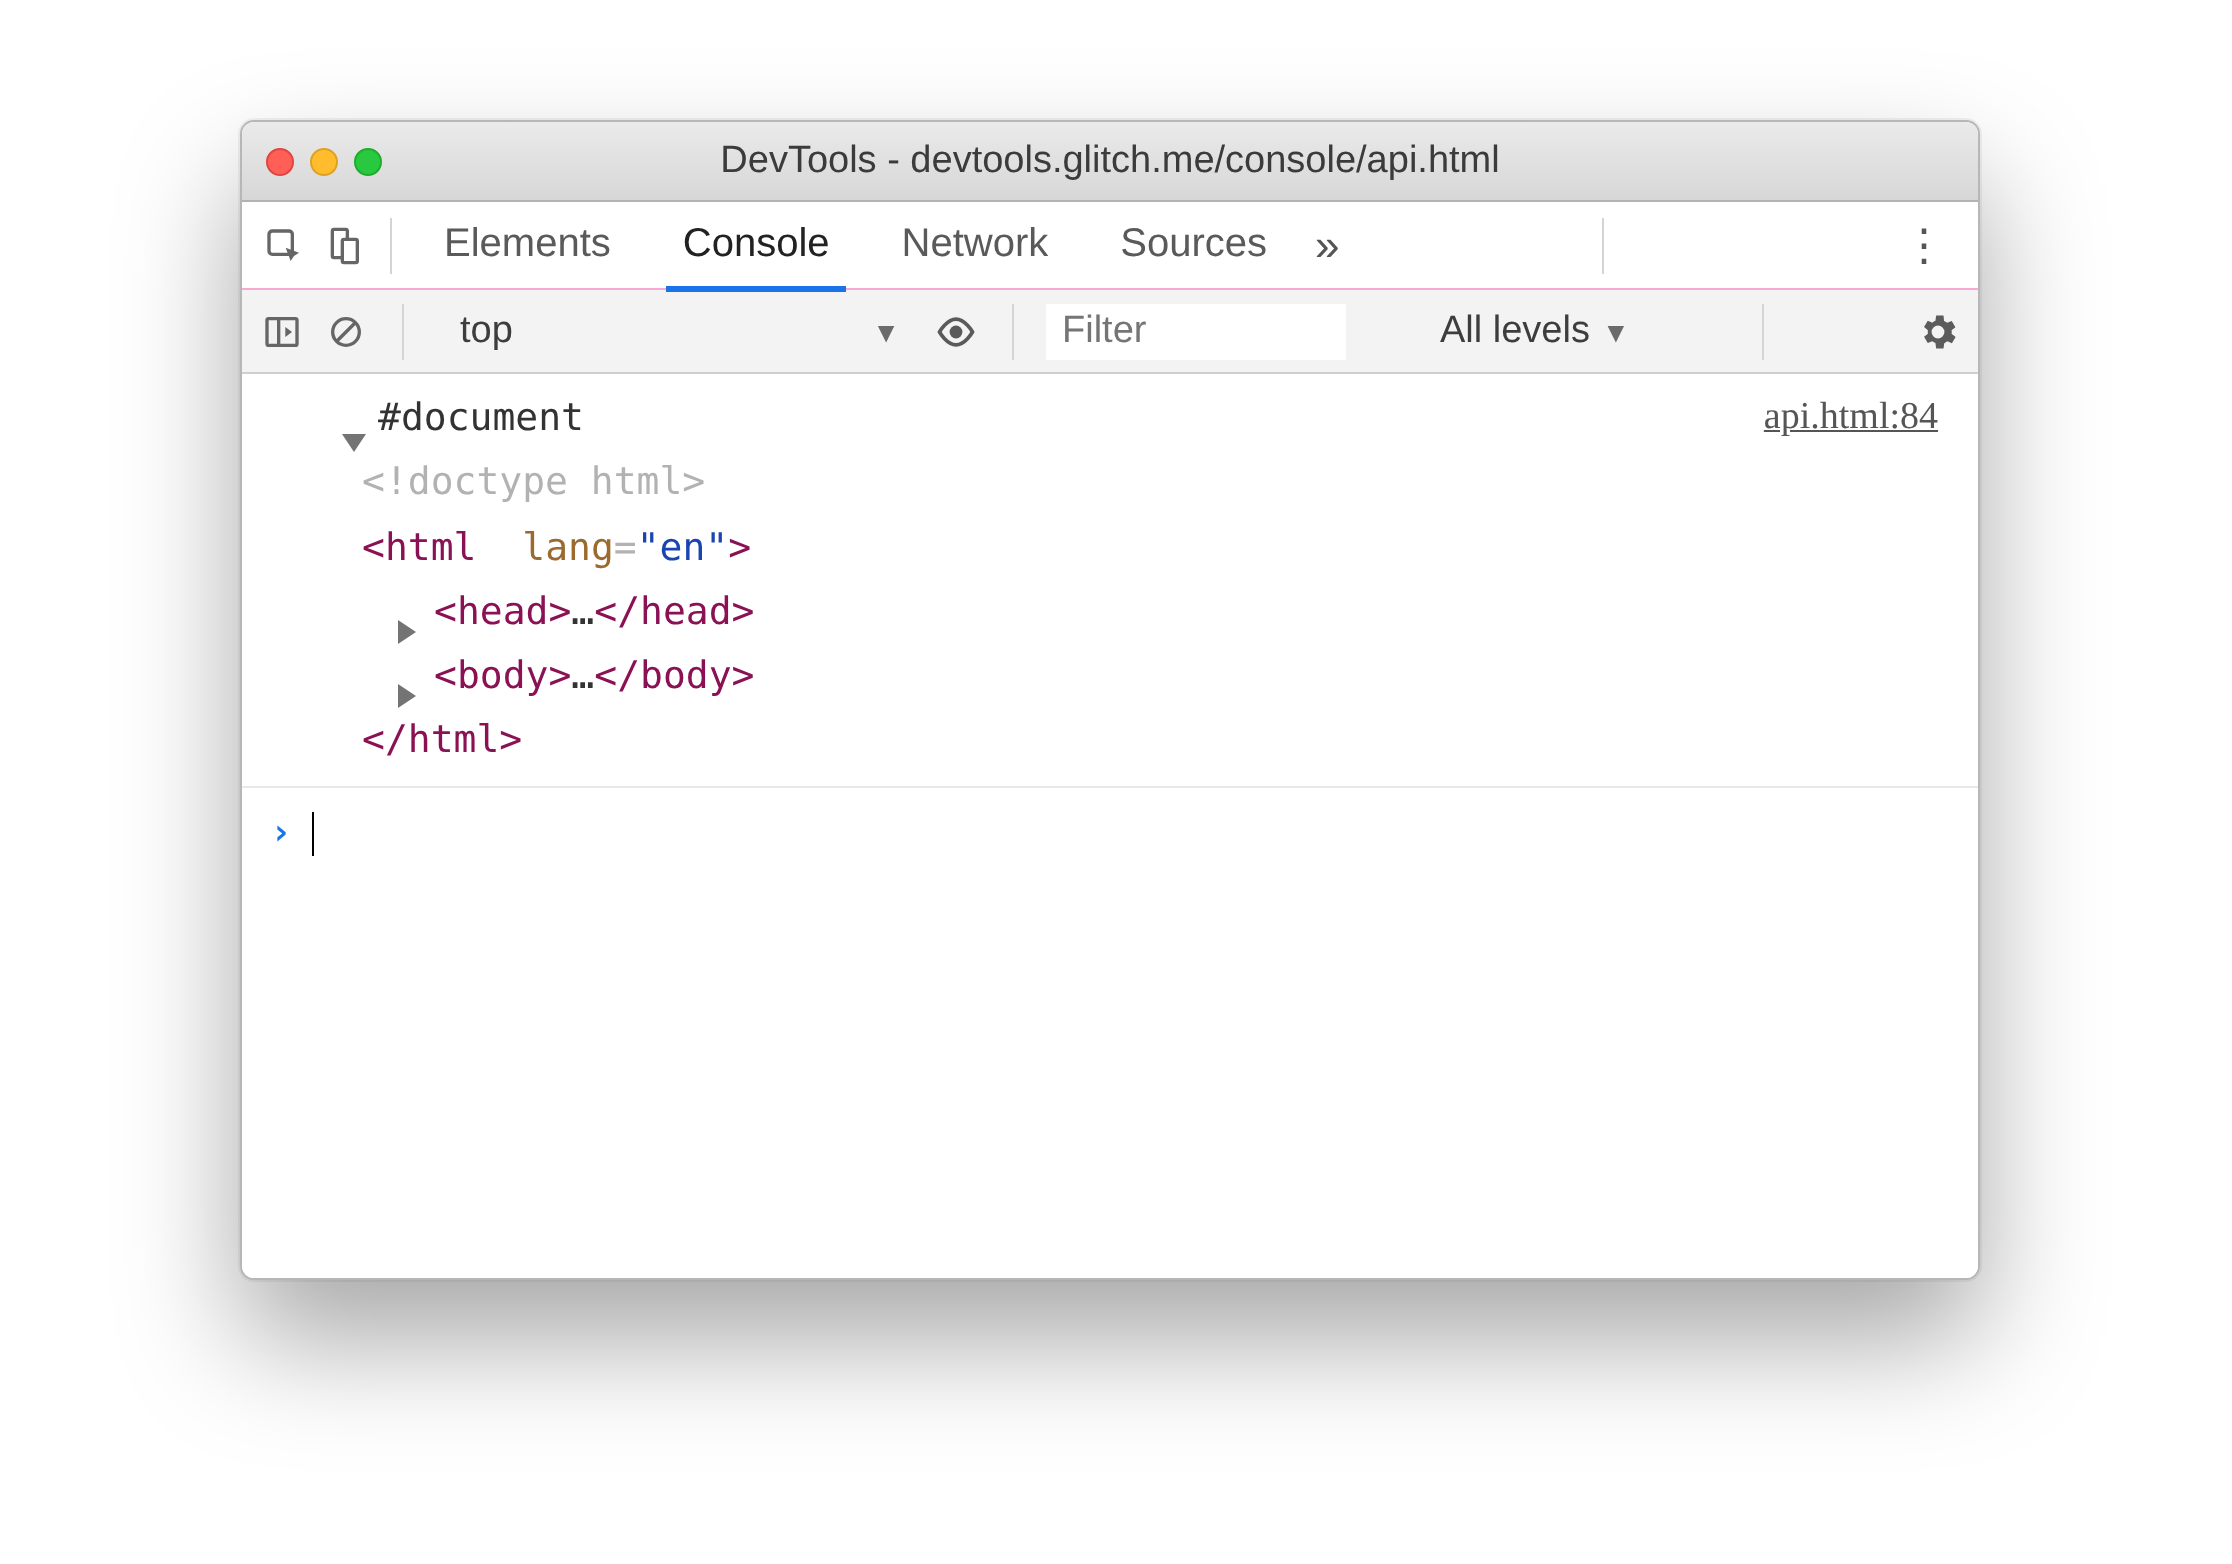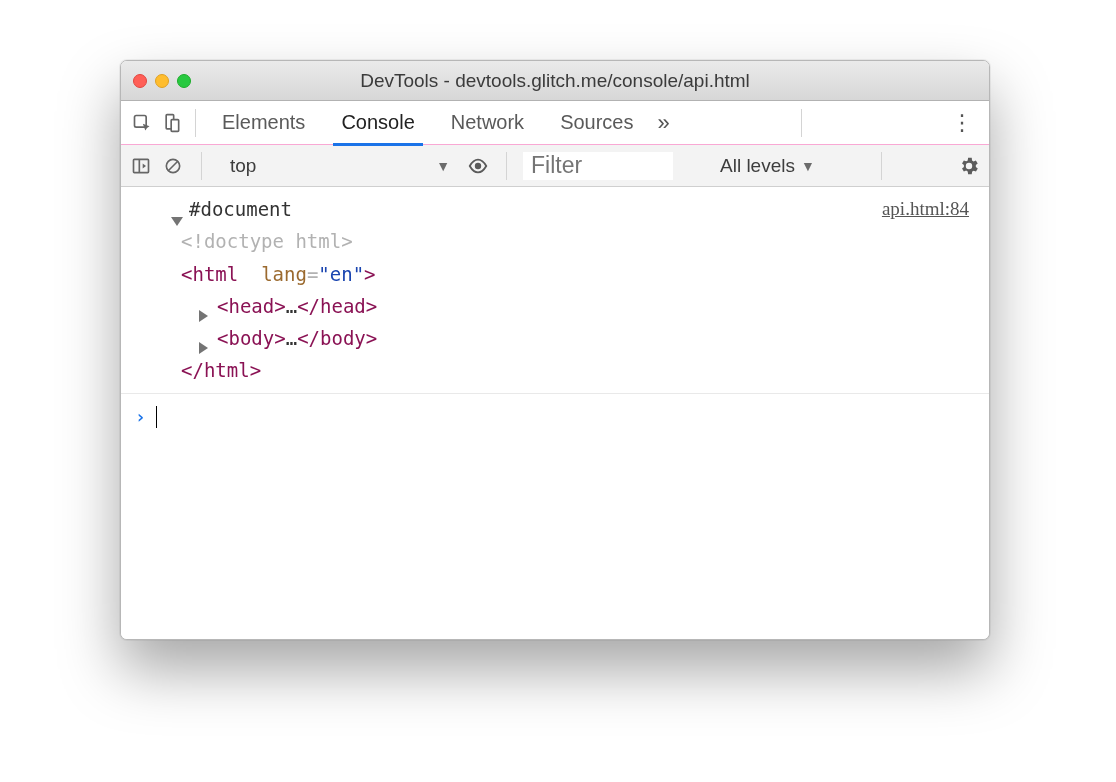--- a/index.html
+++ b/index.html
@@ -68,21 +68,21 @@
     display: flex; align-items: center; gap: 26px;
     height: 30px; padding: 0 8px 0 12px;
     min-width: 240px;
     color: #3d3d3d;
   }
   .context .caret { margin-left: auto; color: #6b6b6b; font-size: 14px; }
 
   .filter-input {
     width: 150px; height: 28px;
     border: none; background: #fff;
-    font-size: 23px; color: #8b5cf6;
+    font-size: 19px; color: #8b5cf6;
     padding: 0 8px;
     outline: none;
   }
   .levels { display: flex; align-items: center; gap: 6px; color: #3d3d3d; white-space: nowrap; margin-left: 39px; }
   .levels .caret { color: #6b6b6b; font-size: 14px; }
 
   .gear { margin-left: auto; }
   .svgstroke { stroke: #666; fill: none; }
 
   

